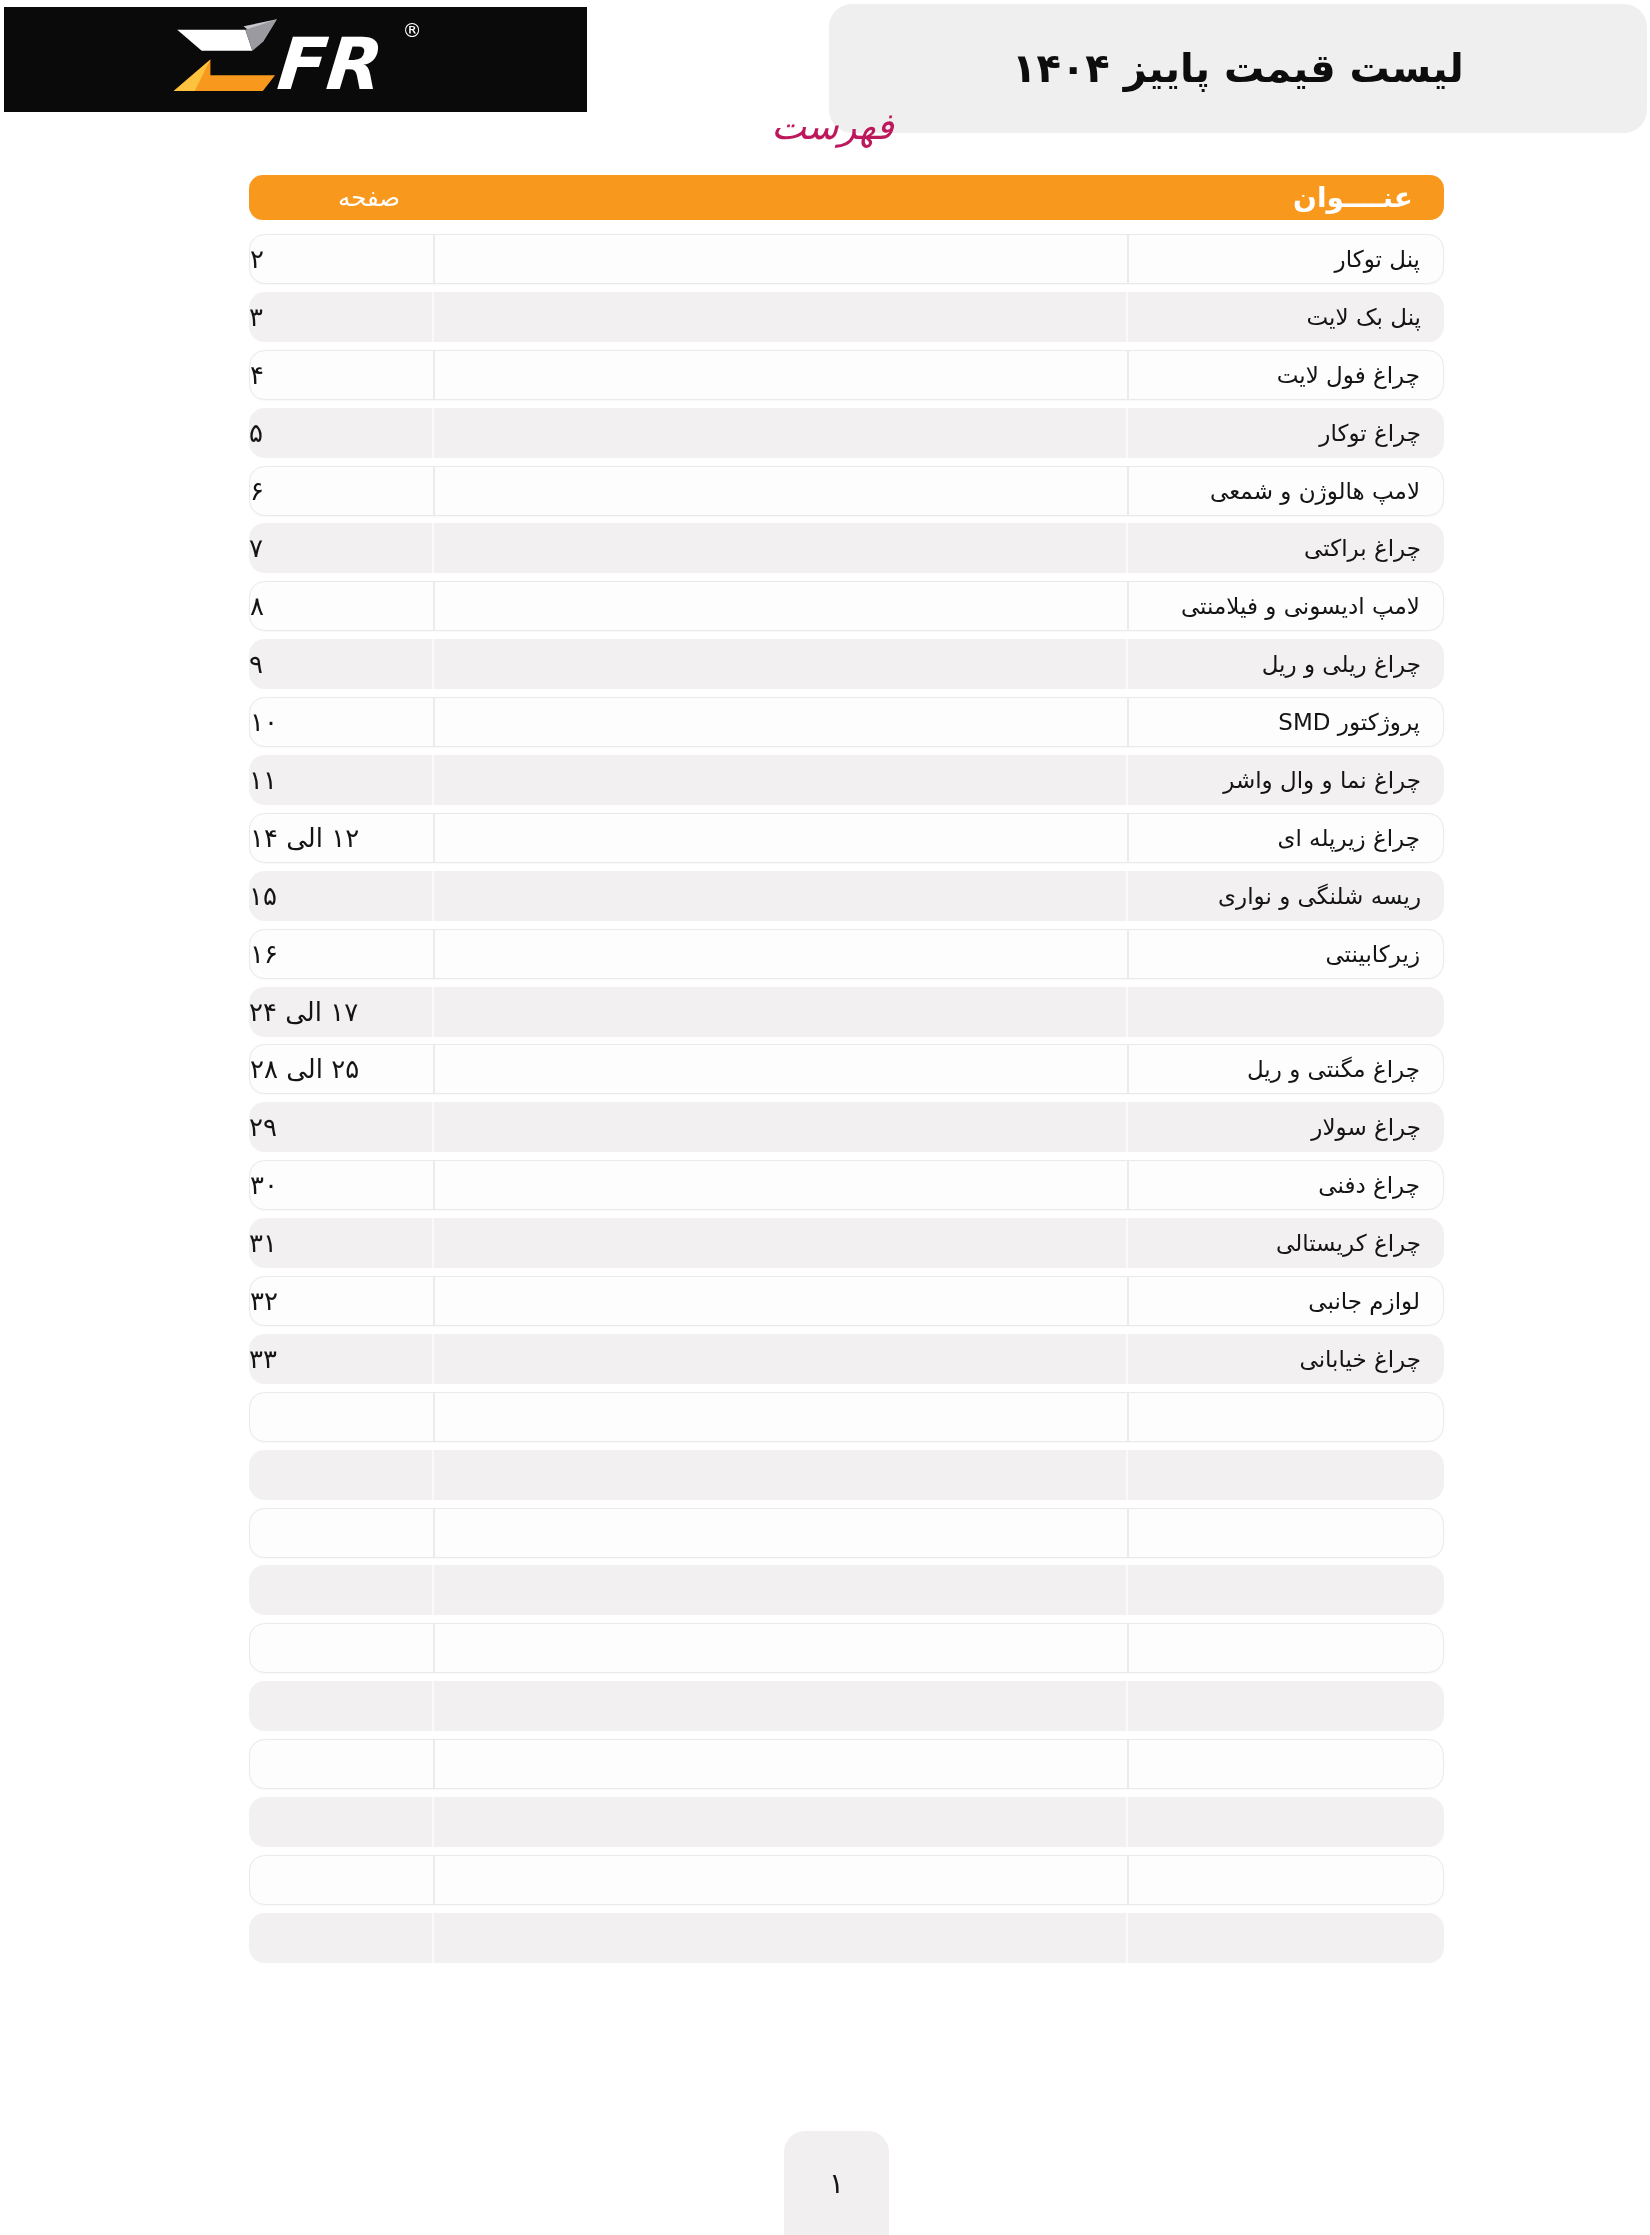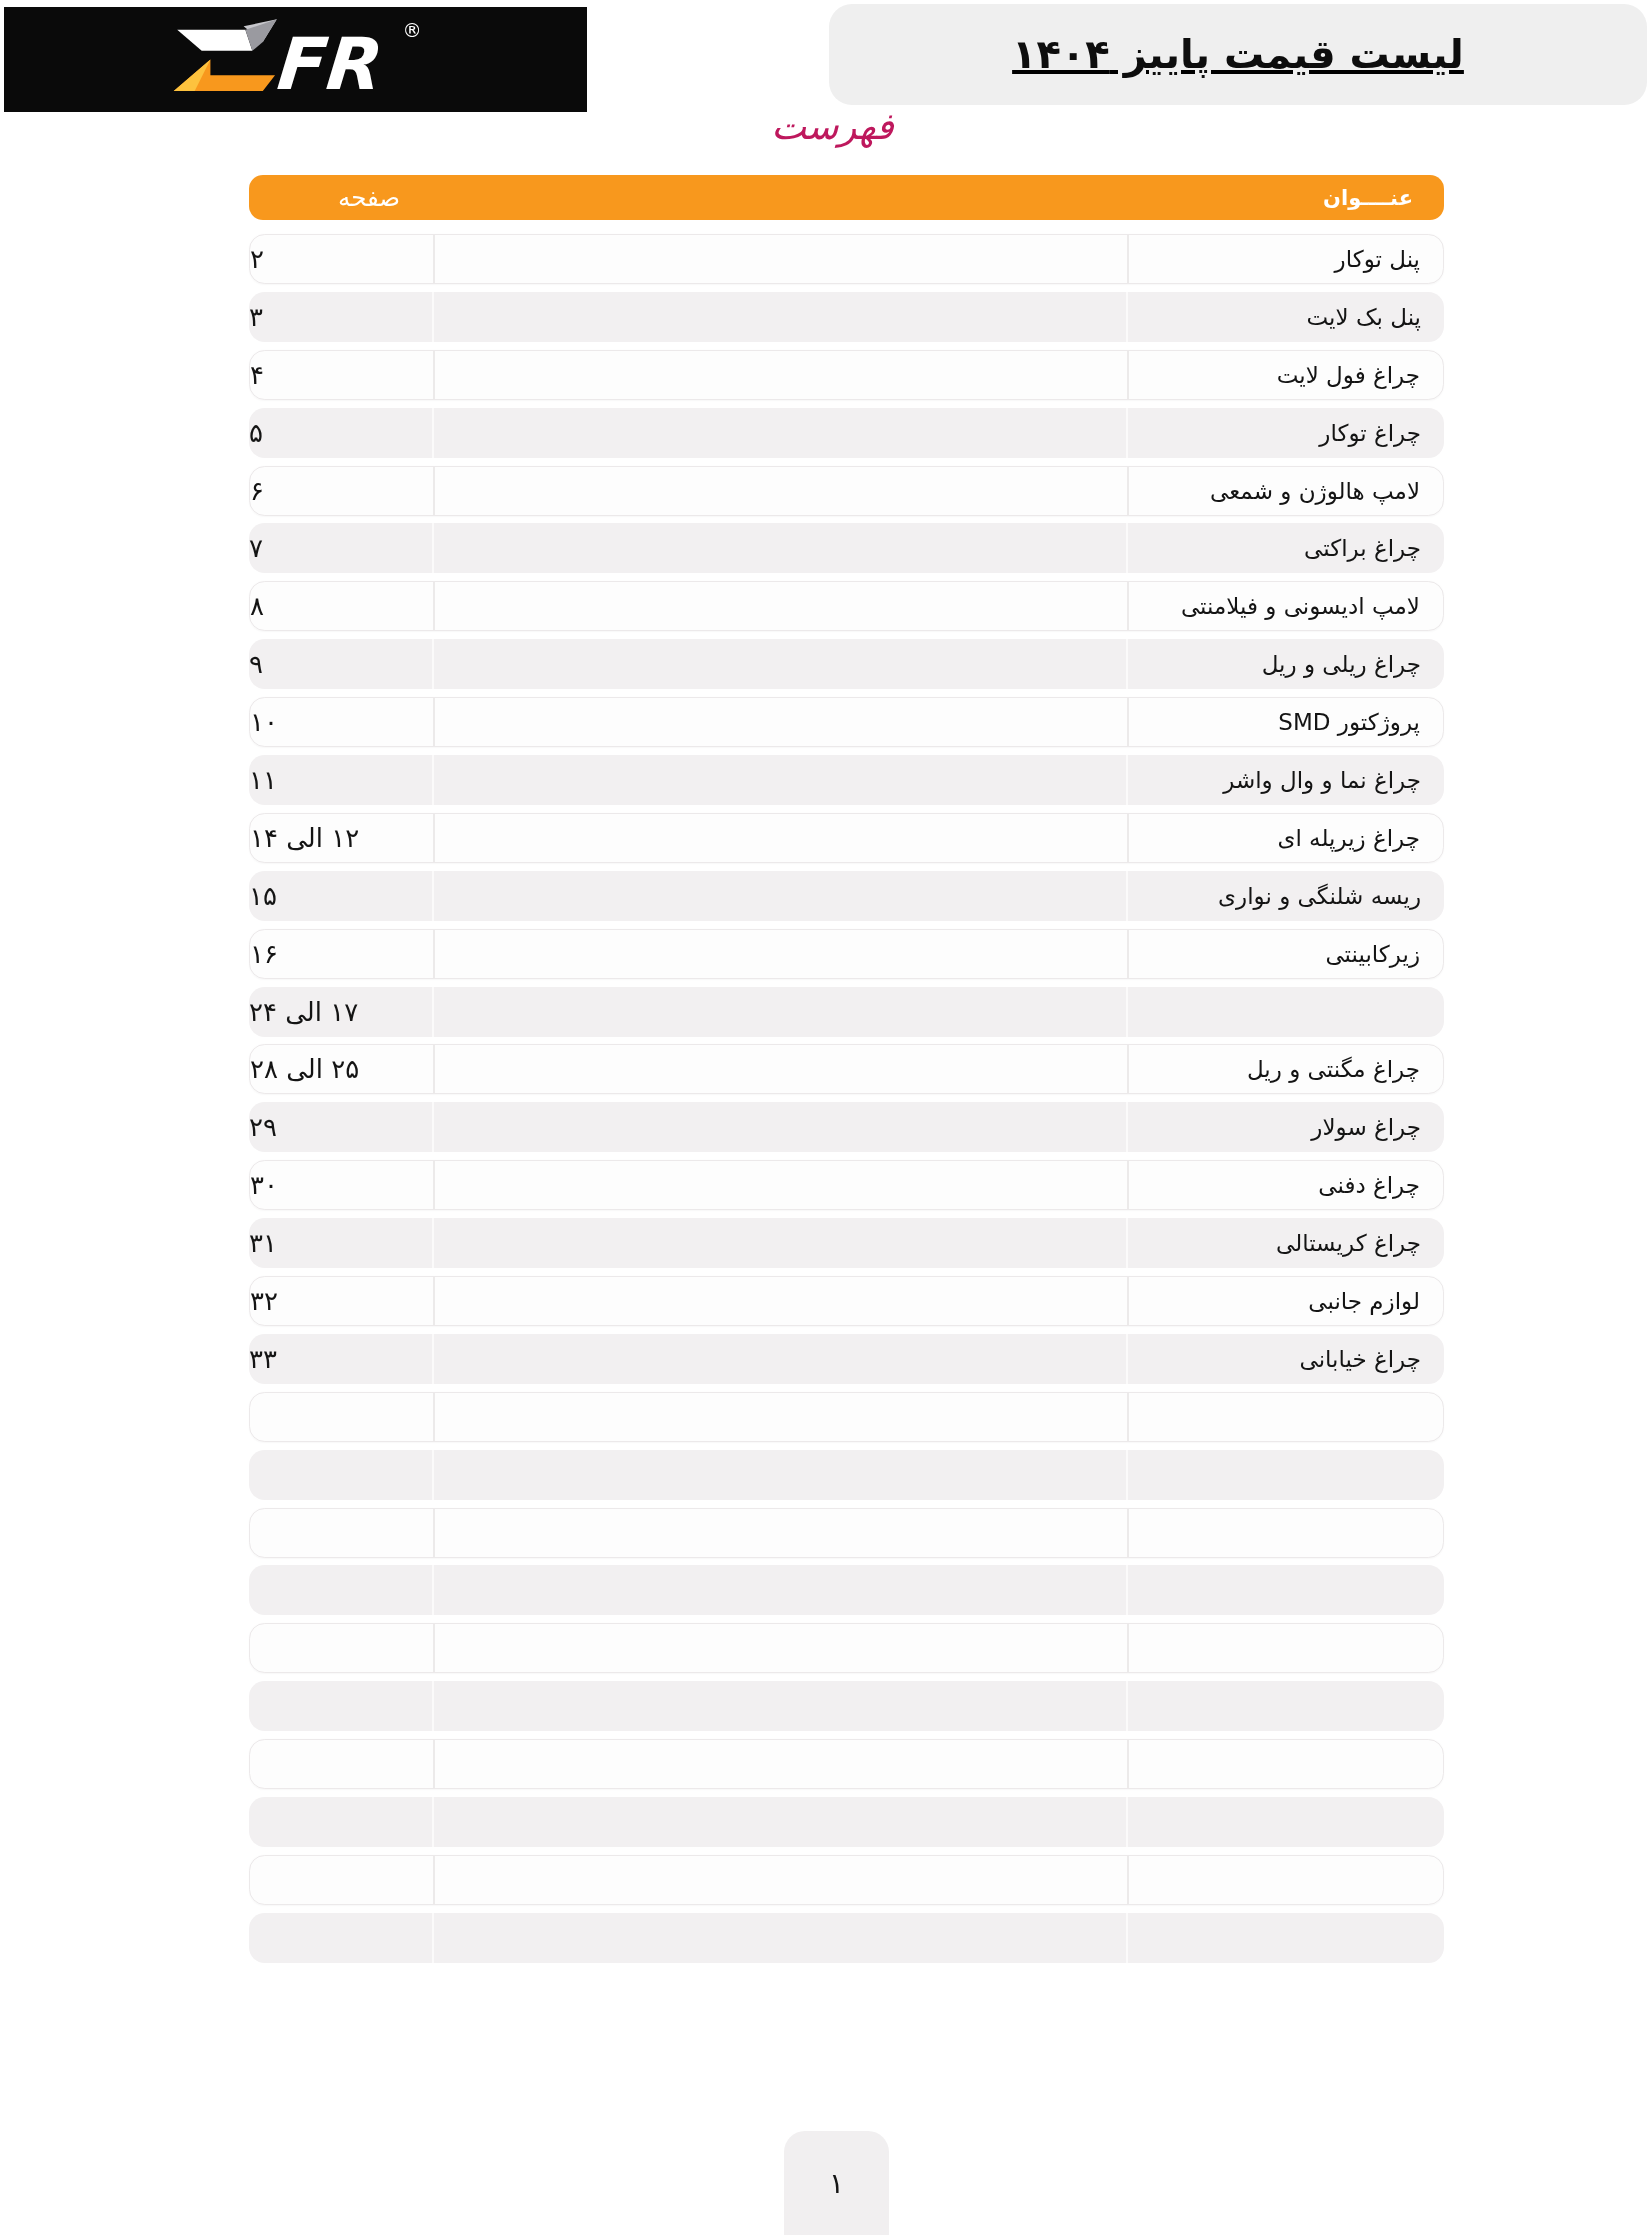--- a/index.html
+++ b/index.html
@@ -15,26 +15,25 @@
 
   
   .logo-box{
     position:absolute;left:4.4px;top:7px;
     width:583px;height:105px;
     background:#0a0a0a;
     display:flex;align-items:center;justify-content:center;
   }
   .title-pill{
     position:absolute;left:829px;top:3.5px;
-    width:818px;height:101px;
+    width:818px;height:129px;
     background:#efefef;
     border-radius:23px;
     display:flex;align-items:center;justify-content:center;
     direction:rtl;
-    text-decoration:underline;
   }
   .title-pill span{
     font-size:40px;font-weight:bold;color:#0d0d0d;
     letter-spacing:0;
   }
   .contents-heading{
     position:absolute;left:693px;top:105px;width:279px;
     text-align:center;
     font-size:37px;color:#be185d;
     direction:rtl;
@@ -48,21 +47,21 @@
   .toc-header{
     position:relative;
     height:45px;
     background:#f8981d;
     border-radius:14px;
     margin-bottom:14px;
   }
   .toc-header .col-title{
     position:absolute;right:31px;top:0;height:45px;
     display:flex;align-items:center;
-    color:#fff;font-size:21px;font-weight:bold;direction:rtl;
+    color:#fff;font-size:28px;font-weight:bold;direction:rtl;
   }
   .toc-header .col-page{
     position:absolute;left:89px;top:0;height:45px;
     display:flex;align-items:center;
     color:#fff;font-size:24.5px;font-weight:normal;direction:rtl;
   }
 
   .row{
     position:relative;
     height:50px;

